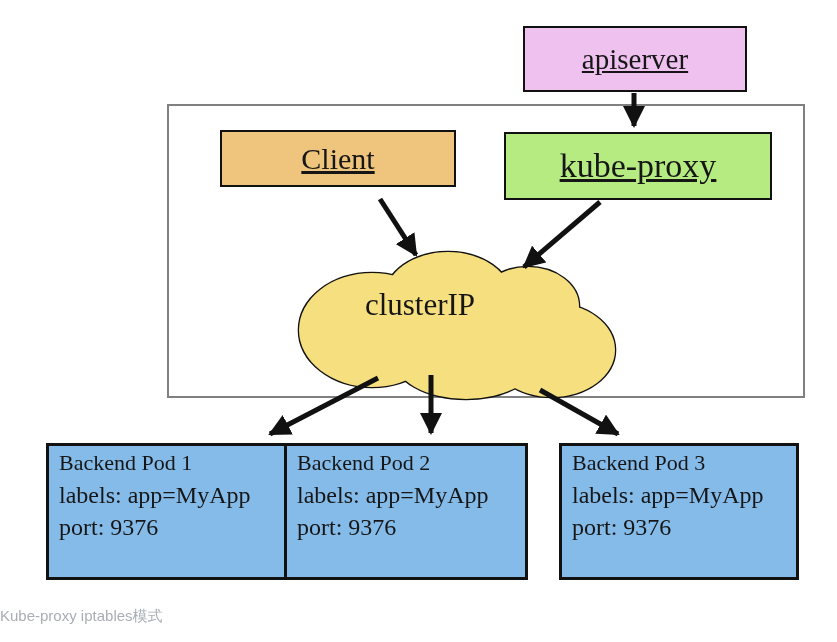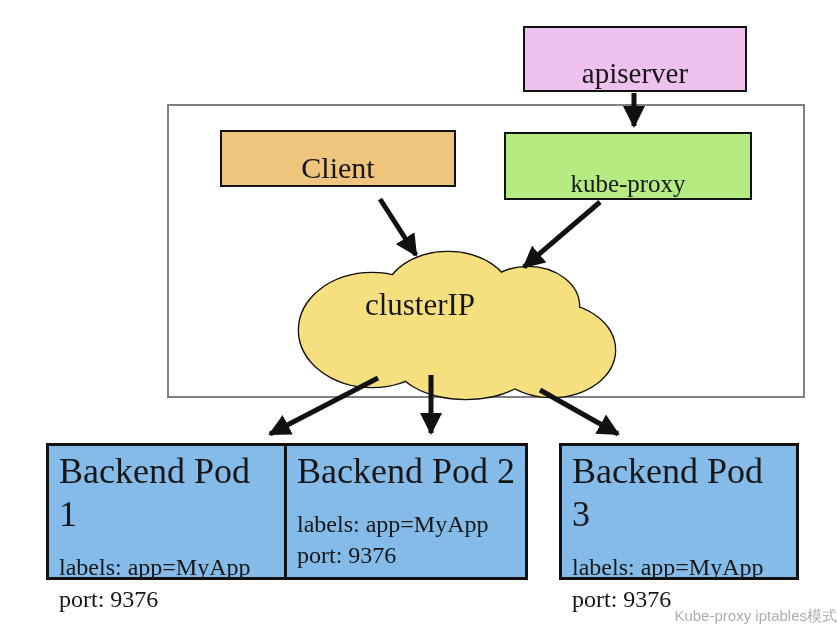--- a/index.html
+++ b/index.html
@@ -22,47 +22,47 @@
     color:#161616;
     overflow:hidden;
   }
   .overlay{position:absolute;left:0;top:0;width:837px;height:642px;z-index:2;}
   .node-rect{
     position:absolute;left:167px;top:104px;width:638px;height:294px;
     border:2px solid var(--node-border);
     background:#ffffff;z-index:1;
   }
   .box{
-    position:absolute;display:flex;align-items:flex-end;justify-content:center;
-    border:2px solid var(--line);z-index:3;
+    position:absolute;display:flex;align-items:center;justify-content:center;
+    border:2px solid var(--line);z-index:3;text-decoration:underline;
   }
   .box-apiserver{left:523px;top:26px;width:224px;height:66px;background:var(--apiserver-fill);font-size:29px;}
   .box-client{left:220px;top:130px;width:236px;height:57px;background:var(--client-fill);font-size:30px;}
-  .box-kubeproxy{left:504px;top:132px;width:248px;height:68px;background:var(--kube-proxy-fill);font-size:25px;}
+  .box-kubeproxy{left:504px;top:132px;width:268px;height:68px;background:var(--kube-proxy-fill);font-size:34px;}
   .cloud-label{
     position:absolute;left:320px;top:284px;width:200px;z-index:3;
     text-align:center;font-size:31px;line-height:1.35;
   }
   .node-label{
     position:absolute;left:655px;top:348px;width:140px;z-index:3;
     text-align:center;font-size:37px;
   }
   .pod{
     position:absolute;top:443px;width:241px;height:137px;
     background:var(--pod-fill);border:3px solid var(--line);
     padding:4px 10px;z-index:3;
   }
   .pod-1{left:46px;}
   .pod-2{left:284px;width:244px;}
   .pod-3{left:559px;width:240px;}
-  .pod-title{font-size:36px;line-height:1.2;margin-bottom:16px;}
+  .pod-title{font-size:22px;line-height:1.2;margin-bottom:4px;}
   .pod-line{font-size:24px;line-height:1.3;}
   .caption{
     position:absolute;left:0;top:607px;width:837px;z-index:3;
-    text-align:right;
+    text-align:left;
     font-family:"Liberation Sans","DejaVu Sans",sans-serif;
     font-size:15px;color:var(--caption-text);
   }
   .cloud-stroked{fill:var(--cloud-fill);stroke:var(--line);stroke-width:2.6;}
   .cloud-filled{fill:var(--cloud-fill);stroke:none;}
   .arrow{stroke:var(--line);stroke-width:5;fill:none;}
 </style>
 </head>
 <body>
 

